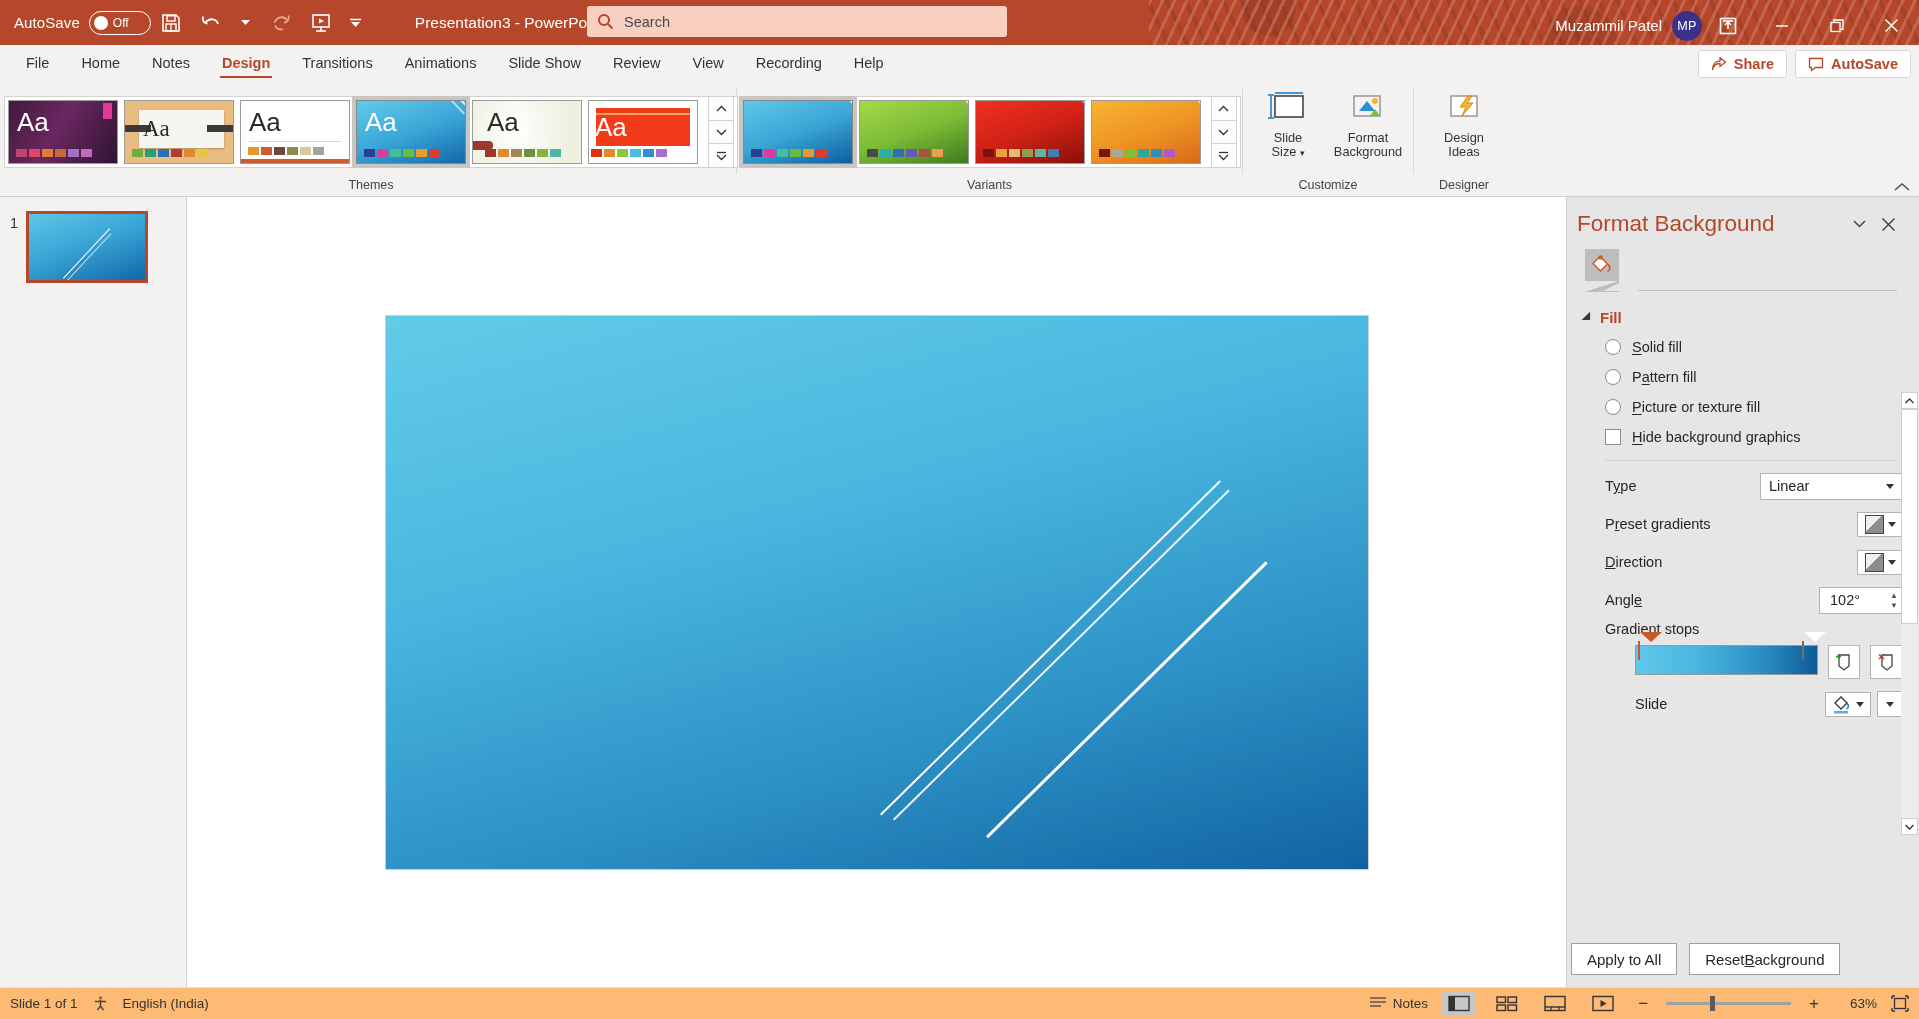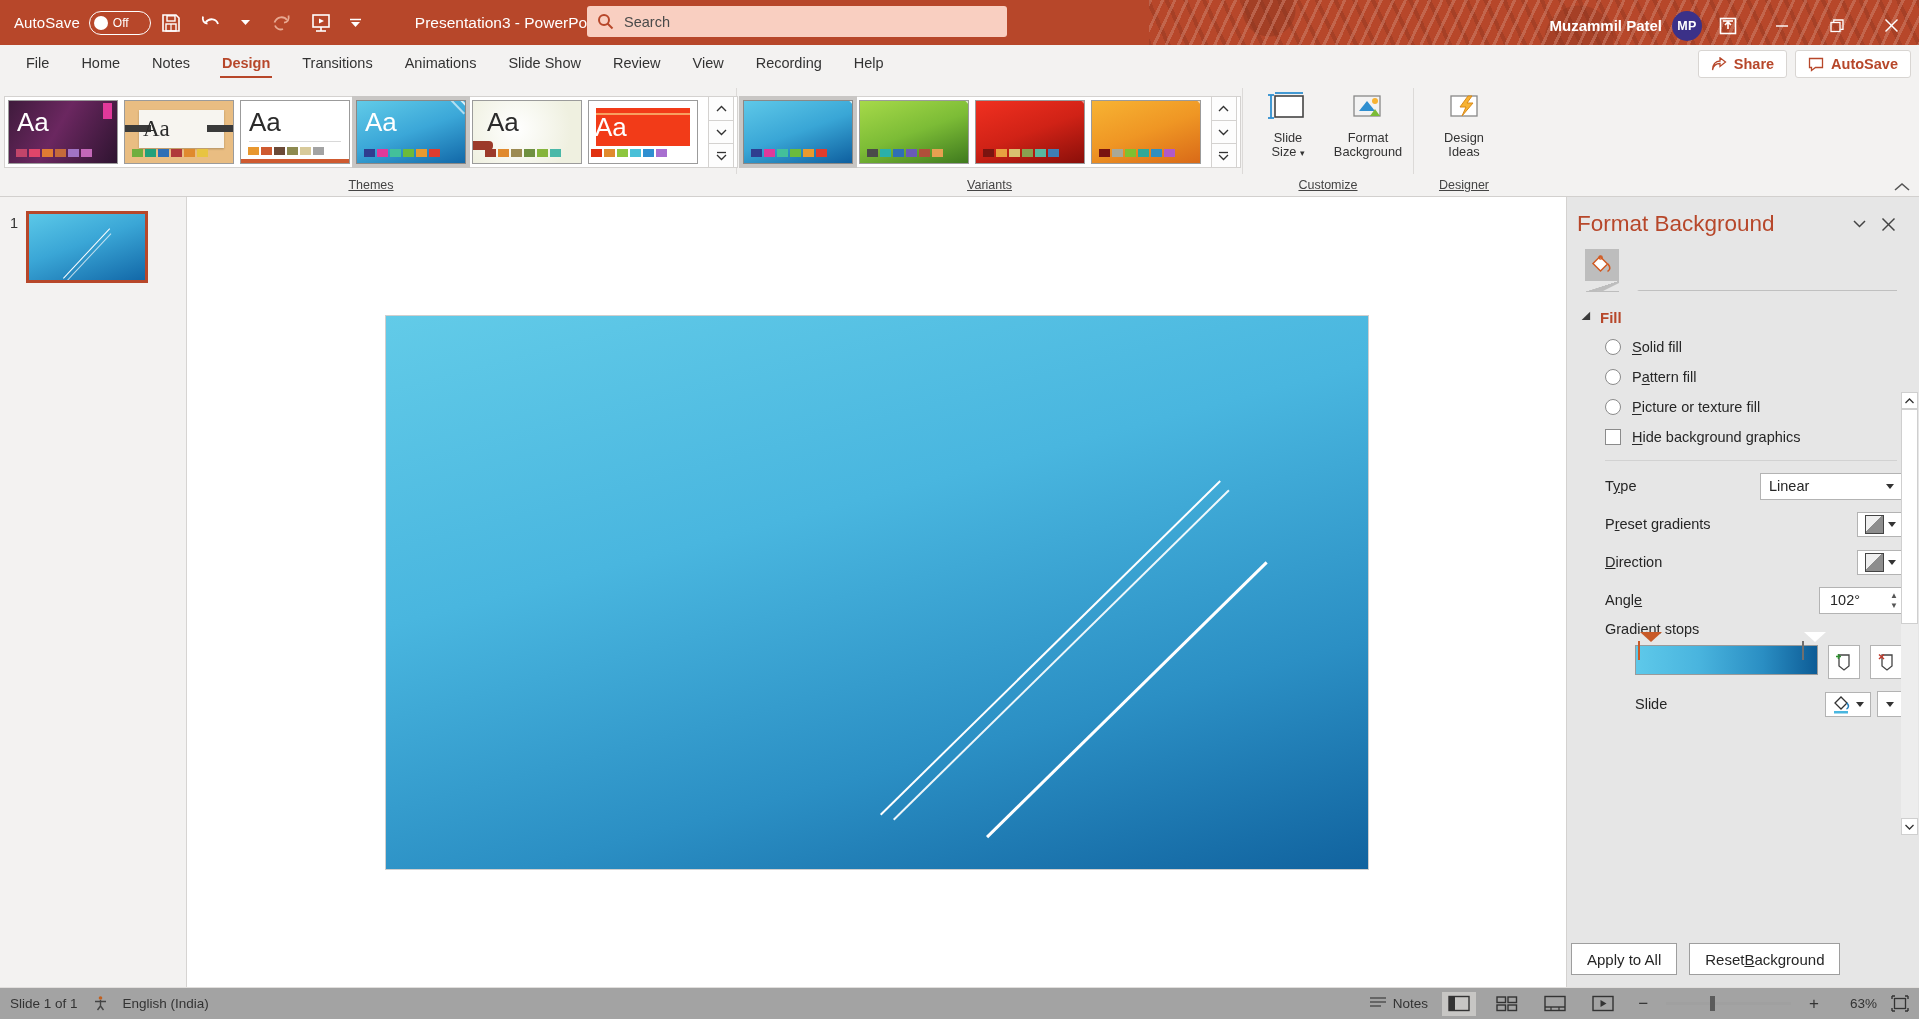--- a/index.html
+++ b/index.html
@@ -41,21 +41,21 @@
   .tb-icon.small { width: 30px; }
   .doc-title { margin-left: 44px; font-size: 15.5px; z-index: 2; white-space: nowrap; }
 
   .searchbox {
     position: absolute; left: 587px; top: 6px; width: 420px; height: 31px;
     background: #f9cfc1; border-radius: 3px; display: flex; align-items: center;
     padding: 0 10px; gap: 10px; z-index: 2;
   }
   .searchbox .ph { color: #4a4a4a; font-size: 14.5px; }
 
-  .tb-right { position: absolute; right: 0; top: 0; height: 51px; display: flex; align-items: center; z-index: 2; font-weight: bold; }
+  .tb-right { position: absolute; right: 0; top: 0; height: 51px; display: flex; align-items: center; z-index: 2; }
   .user-name { font-size: 15px; margin-right: 10px; white-space: nowrap; }
   .avatar {
     width: 30px; height: 30px; border-radius: 50%; background: #3b3188; color: #fff;
     display: flex; align-items: center; justify-content: center; font-size: 12.5px; letter-spacing: .3px;
   }
   .win-btn { width: 55px; height: 45px; display: flex; align-items: center; justify-content: center; color: #fff; }
   .ribbon-disp { width: 52px; height: 45px; display: flex; align-items: center; justify-content: center; }
 
   
   .tabstrip {
@@ -76,21 +76,21 @@
     display: flex; align-items: center; gap: 7px; color: #b7472a; font-size: 14.5px; font-weight: bold;
   }
 
   
   .ribbon {
     flex: 0 0 117px; background: #f3f2f1; border-bottom: 1px solid #d2d0ce;
     display: flex; align-items: stretch; position: relative; padding-left: 10px;
   }
   .rgroup { display: flex; flex-direction: column; align-items: center; position: relative; }
   .rgroup-body { flex: 1; display: flex; align-items: center; padding: 6px 6px 0 6px; }
-  .rgroup-label { font-size: 12.5px; color: #444; padding-bottom: 4px; text-decoration: underline; }
+  .rgroup-label { font-size: 12.5px; color: #444; padding-bottom: 4px; }
   .rgroup-sep { width: 1px; background: #dcdad8; margin: 8px 4px 22px 4px; }
 
   .gallery {
     border: 1px solid #d4d2d0; background: #fff; display: flex; align-items: center;
     padding: 3px; gap: 6px; height: 72px;
   }
   .thumb {
     width: 110px; height: 64px; border: 1px solid #9b9b9b; position: relative; overflow: hidden;
     background: #fff; flex: 0 0 110px;
   }
@@ -216,21 +216,21 @@
   .ps-btn { width: 17px; height: 17px; background: #fff; border: 1px solid #cfcfcf; display: flex; align-items: center; justify-content: center; font-size: 8px; color: #333; }
   .ps-thumb { position: absolute; top: 17px; left: 0; width: 17px; height: 215px; background: #fff; border: 1px solid #cfcfcf; }
   .panel-footer { display: flex; gap: 12px; padding: 0 0 12px 4px; }
   .pbtn {
     height: 32px; padding: 0 15px; border: 1px solid #9e9e9e; background: #fff; font-size: 15px;
     color: #262626; display: flex; align-items: center;
   }
 
   
   .status {
-    flex: 0 0 32px; height: 32px; background: #a3a3a3; border-top: 1px solid #e1dfdd;
+    flex: 0 0 32px; height: 32px; background: #fdba74; border-top: 1px solid #e1dfdd;
     display: flex; align-items: center; padding: 0 10px; font-size: 13.5px; color: #333; gap: 14px;
   }
   .status .spacer { flex: 1; }
   .status-item { display: flex; align-items: center; gap: 6px; white-space: nowrap; }
   .viewbtn { width: 34px; height: 24px; display: flex; align-items: center; justify-content: center; }
   .viewbtn.active { background: #c7c6c4; }
   .zoom-track { width: 125px; height: 3px; background: #a0a0a0; position: relative; }
   .zoom-knob { position: absolute; left: 44px; top: -6px; width: 5px; height: 15px; background: #5b5b5b; }
   .zoom-pct { width: 40px; text-align: right; }
   svg { display: block; }

